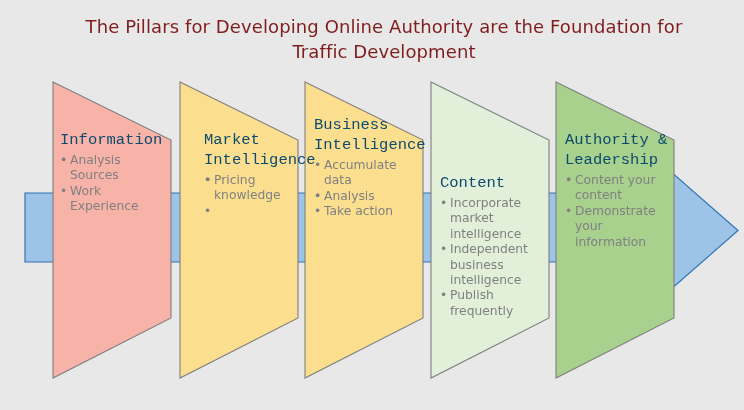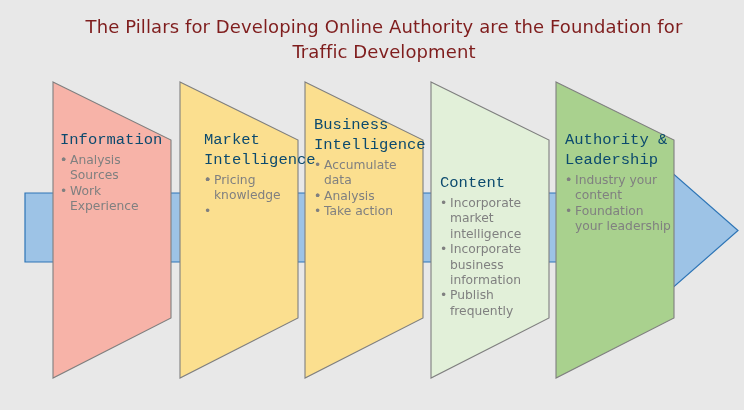--- a/index.html
+++ b/index.html
@@ -120,27 +120,27 @@
       <li><span class="bul">•</span></li>
       <li><span class="bul">•</span><span>Analysis</span></li>
       <li><span class="bul">•</span><span>Take action</span></li>
     </ul>
   </div>
 
   <div class="pillar-text" style="left:440px; top:132px; width:104px;margin-top:41px;">
     <div class="pillar-heading">Content</div>
     <ul class="pillar-list">
       <li><span class="bul">•</span><span>Incorporate market intelligence</span></li>
-      <li><span class="bul">•</span><span>Incorporate business information</span></li>
+      <li><span class="bul">•</span><span>Independent business intelligence</span></li>
       <li><span class="bul">•</span><span>Publish frequently</span></li>
     </ul>
   </div>
 
   <div class="pillar-text" style="left:565px; top:130px; width:110px;">
     <div class="pillar-heading">Authority &amp; Leadership</div>
     <ul class="pillar-list">
       <li><span class="bul">•</span></li>
-      <li><span class="bul">•</span><span>Industry your content</span></li>
-      <li><span class="bul">•</span><span>Foundation your leadership</span></li>
+      <li><span class="bul">•</span><span>Content your content</span></li>
+      <li><span class="bul">•</span><span>Demonstrate your information</span></li>
     </ul>
   </div>
 
 </div>
 
 </body></html>

